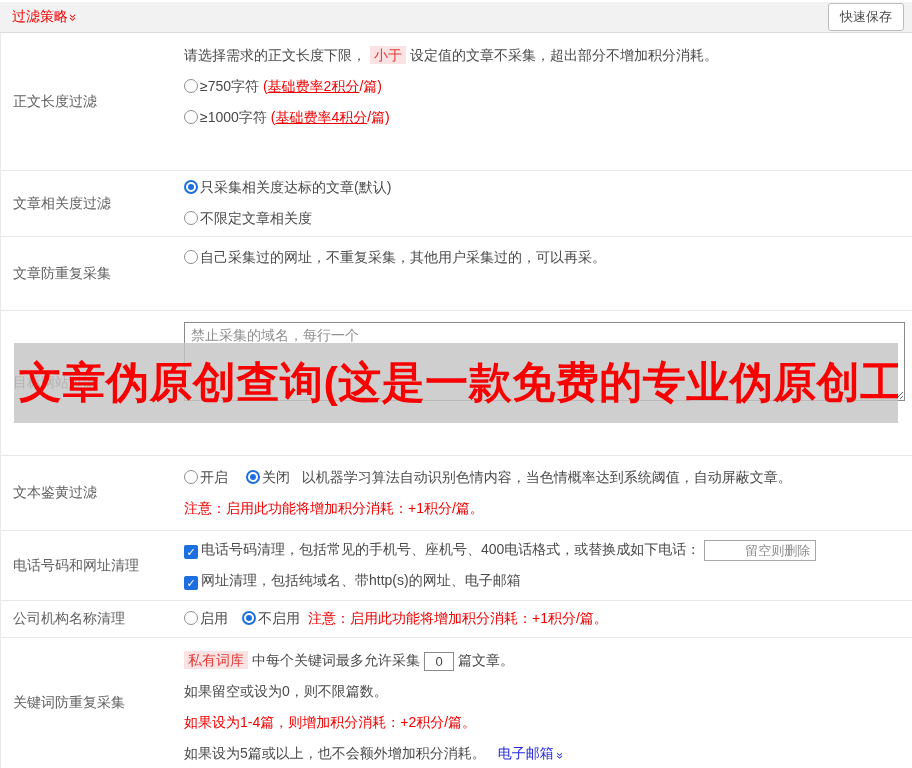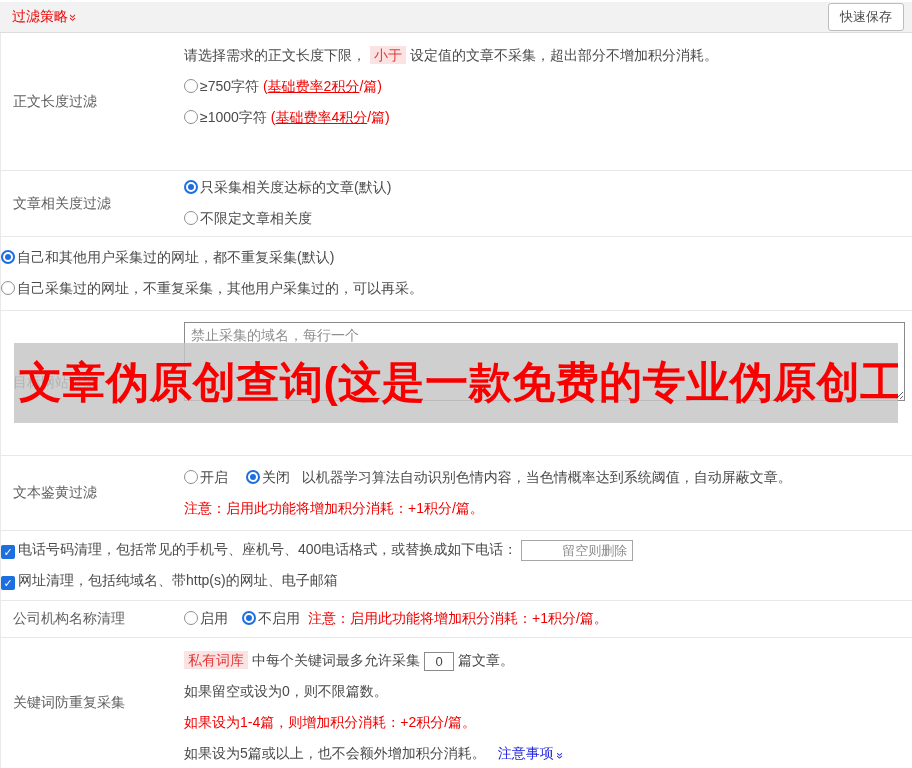--- a/index.html
+++ b/index.html
@@ -201,24 +201,22 @@
       <div class="cline">
         <span class="radio on"></span><span>只采集相关度达标的文章(默认)</span>
       </div>
       <div class="cline">
         <span class="radio"></span><span>不限定文章相关度</span>
       </div>
     </div>
   </div>
 
   <div class="row r3">
+    <div class="row-label">文章防重复采集</div>
     <div class="row-content" style="padding-top:5px;">
-      <div class="cline">
-        <span class="radio on"></span><span>自己和其他用户采集过的网址，都不重复采集(默认)</span>
-      </div>
       <div class="cline">
         <span class="radio"></span><span>自己采集过的网址，不重复采集，其他用户采集过的，可以再采。</span>
       </div>
     </div>
   </div>
 
   <div class="row r4">
     <div class="row-label">目标网站过滤</div>
     <div class="row-content">
       <textarea class="domain-textarea" placeholder="禁止采集的域名，每行一个" style=""></textarea>
@@ -231,20 +229,21 @@
       <div class="cline">
         <span><span class="radio"></span><span>开启</span></span>
         <span class="opt-gap"><span class="radio on"></span><span>关闭</span></span>
         <span style="margin-left:8px;">以机器学习算法自动识别色情内容，当色情概率达到系统阈值，自动屏蔽文章。</span>
       </div>
       <div class="cline note-red">注意：启用此功能将增加积分消耗：+1积分/篇。</div>
     </div>
   </div>
 
   <div class="row r6">
+    <div class="row-label">电话号码和网址清理</div>
     <div class="row-content" style="padding-top:3px;">
       <div class="cline">
         <span class="cbx">✓</span><span>电话号码清理，包括常见的手机号、座机号、400电话格式，或替换成如下电话：</span><input class="phone-input" type="text" placeholder="留空则删除" style="">
       </div>
       <div class="cline">
         <span class="cbx">✓</span><span>网址清理，包括纯域名、带http(s)的网址、电子邮箱</span>
       </div>
     </div>
   </div>
 
@@ -260,21 +259,21 @@
   <div class="row r8">
     <div class="row-label">关键词防重复采集</div>
     <div class="row-content">
       <div class="cline">
         <span class="hl" style="margin-left:0;">私有词库</span><span>中每个关键词最多允许采集</span><input class="num-input" type="text" value="0" style=""><span>篇文章。</span>
       </div>
       <div class="cline">如果留空或设为0，则不限篇数。</div>
       <div class="cline note-red">如果设为1-4篇，则增加积分消耗：+2积分/篇。</div>
       <div class="cline">
         <span>如果设为5篇或以上，也不会额外增加积分消耗。</span>
-        <span class="blue-link" style="margin-left:8px;"><span>注意事项</span><span class="chev-down">»</span></span>
+        <span class="blue-link" style="margin-left:8px;"><span>电子邮箱</span><span class="chev-down">»</span></span>
       </div>
     </div>
   </div>
 
 </div>
 
 <div class="watermark">
   <div class="watermark-text">文章伪原创查询(这是一款免费的专业伪原创工</div>
 </div>
 

